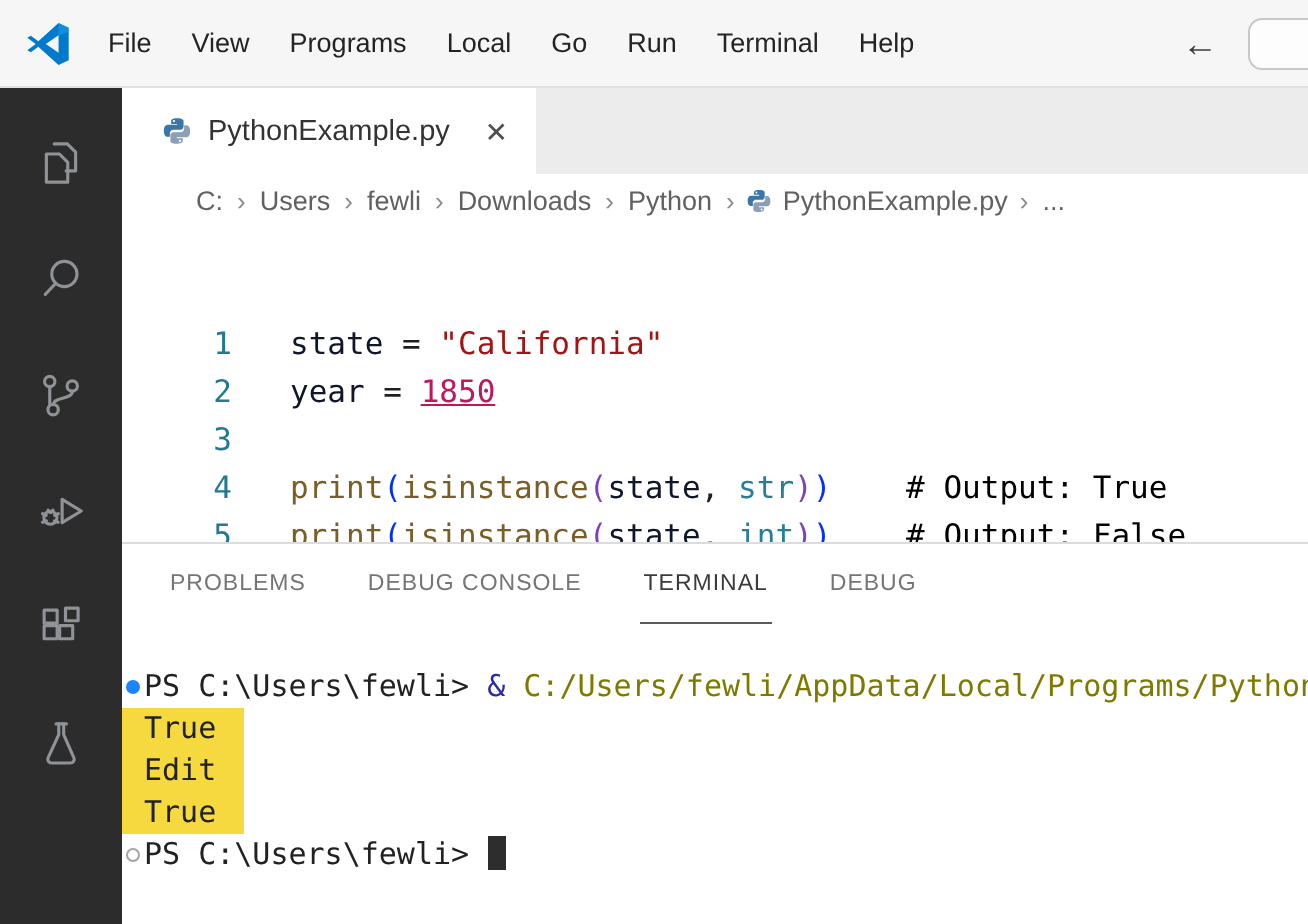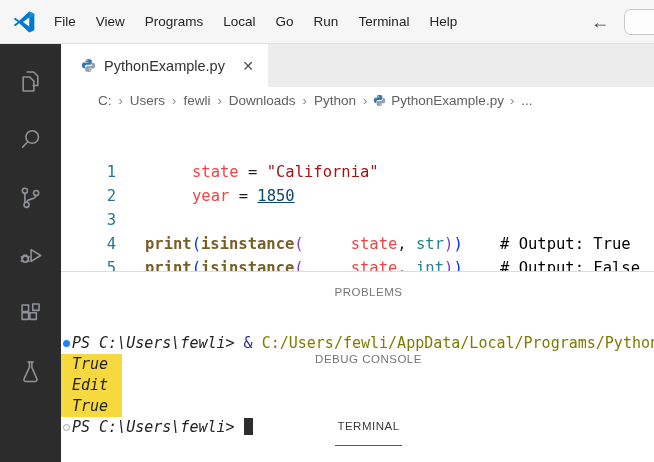--- a/index.html
+++ b/index.html
@@ -44,38 +44,38 @@
   .bc-file { display:flex; align-items:center; gap:5px; }
   .breadcrumb .py-icon { width:13px; height:13px; }
 
   
   .editor { position:absolute; left:0; top:69px; right:0; height:202px; background:#fff;
     font-family:"DejaVu Sans Mono", monospace; font-size:15.5px; padding-top:47px; }
   .cur-line-band { position:absolute; left:79px; right:0; top:167px; height:24px;
     background:#f7f7f7; border:1px solid #e4e4e4; }
   .code-line { position:relative; height:24px; line-height:24px; white-space:pre; padding-left:84px; }
   .gutter { position:absolute; left:0; top:0; width:55px; text-align:right; color:#237893; }
-  .tk-v { color:#ef4444;margin-left:47px; } .tk-s { color:#a31515; } .tk-n { color:#0c4a6e;text-decoration:underline; }
-  .tk-f { color:#795E26;font-weight:bold; } .tk-t { color:#267f99; } .tk-c { color:#000000; }
+  .tk-v { color:#0f172a; } .tk-s { color:#a31515; } .tk-n { color:#be185d;text-decoration:underline; }
+  .tk-f { color:#795E26; } .tk-t { color:#267f99; } .tk-c { color:#000000; }
   .tk-b1 { color:#0431fa; } .tk-b2 { color:#7b3fc4; } .tk-d { color:#1f1f1f; }
 
   
   .panel { position:absolute; left:0; top:227px; right:0; bottom:0; background:#fff; border-top:1px solid #dcdcdc; }
-  .panel-tabs { display:flex; align-items:center; height:40px; padding-left:22px; gap:27px;flex-direction:column; }
+  .panel-tabs { display:flex; align-items:center; height:40px; padding-left:22px; gap:27px; }
   .panel-tab { font-size:11.5px; letter-spacing:.5px; color:#757575; line-height:40px; height:40px; padding:0 2px; }
   .panel-tab.active { color:#3b3b3b; border-bottom:1px solid #5a5a5a; }
 
   .term { position:relative; margin-top:21px; padding-left:11px;
     font-family:"DejaVu Sans Mono", monospace; font-size:15px; color:#222; }
   .hl-rect { position:absolute; left:0; top:21px; width:61px; height:63px; background:#f6d93e; z-index:0; }
   .tline { position:relative; height:21px; line-height:21px; white-space:pre; z-index:1; }
   .deco { position:absolute; left:-9px; top:7px; width:7px; height:7px; border-radius:50%; }
   .deco.filled { background:#1a85ff; }
   .deco.hollow { border:1.5px solid #a3a3a3; background:transparent; }
-  .tk-p { color:#222;font-style:italic; } .tk-amp { color:#2b2ba6; } .tk-path { color:#7e7a00; }
+  .tk-p { color:#222; } .tk-amp { color:#2b2ba6; } .tk-path { color:#7e7a00; }
   .cursor-block { display:inline-block; width:9px; height:17px; background:#2d2d2d; vertical-align:middle; margin-top:-2px; }
 </style>
 </head>
 <body>
 
 <div class="app">
 
   <div class="titlebar">
     <svg class="vscode-logo" viewBox="0 0 100 100">
       <path fill="#007ACC" d="M74 2 28 44 11 31 3 36l19 14L3 64l8 5 17-13 46 42 23-11V13L74 2zm0 28v40L45 50l29-20z"></path>

